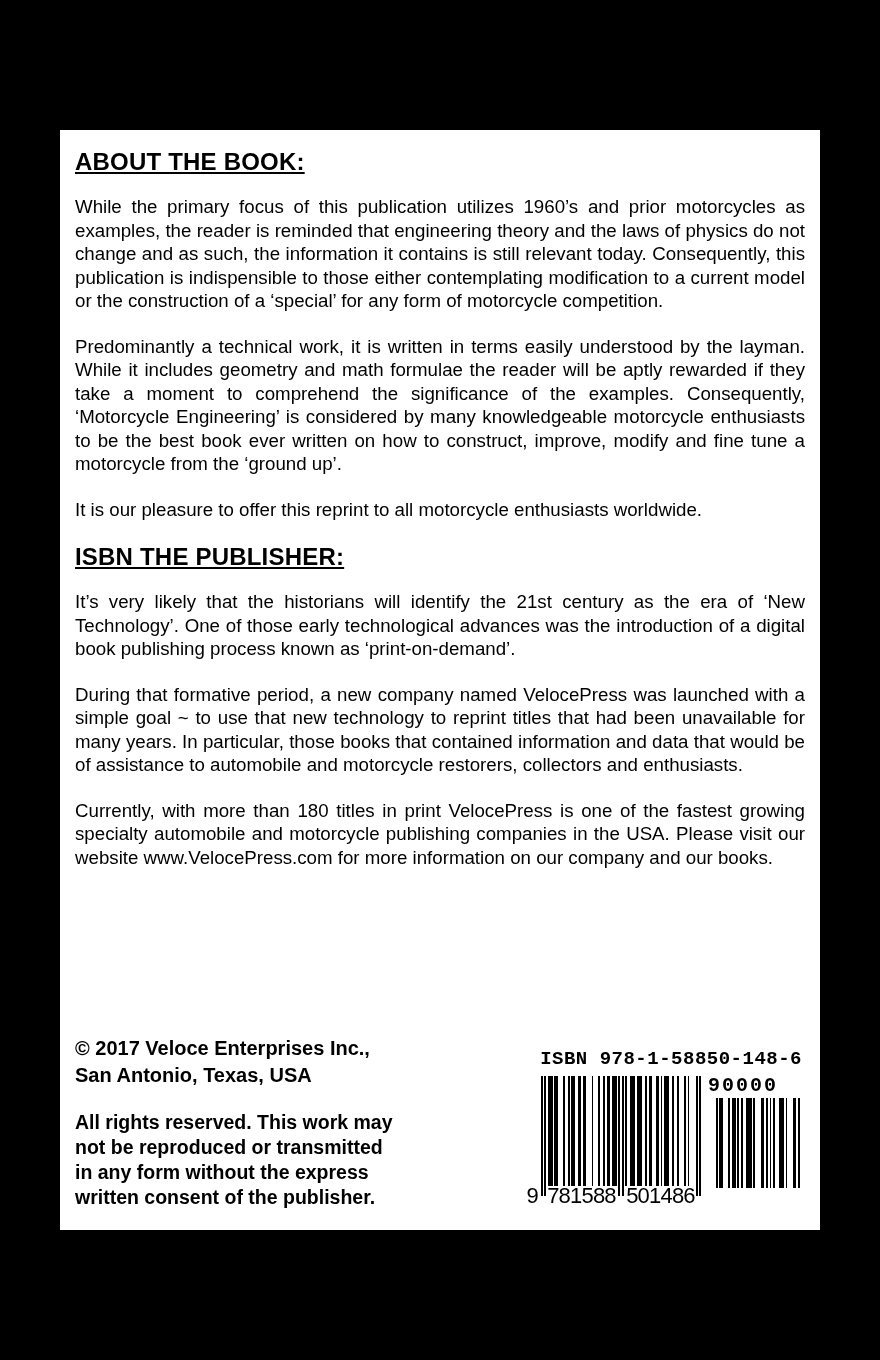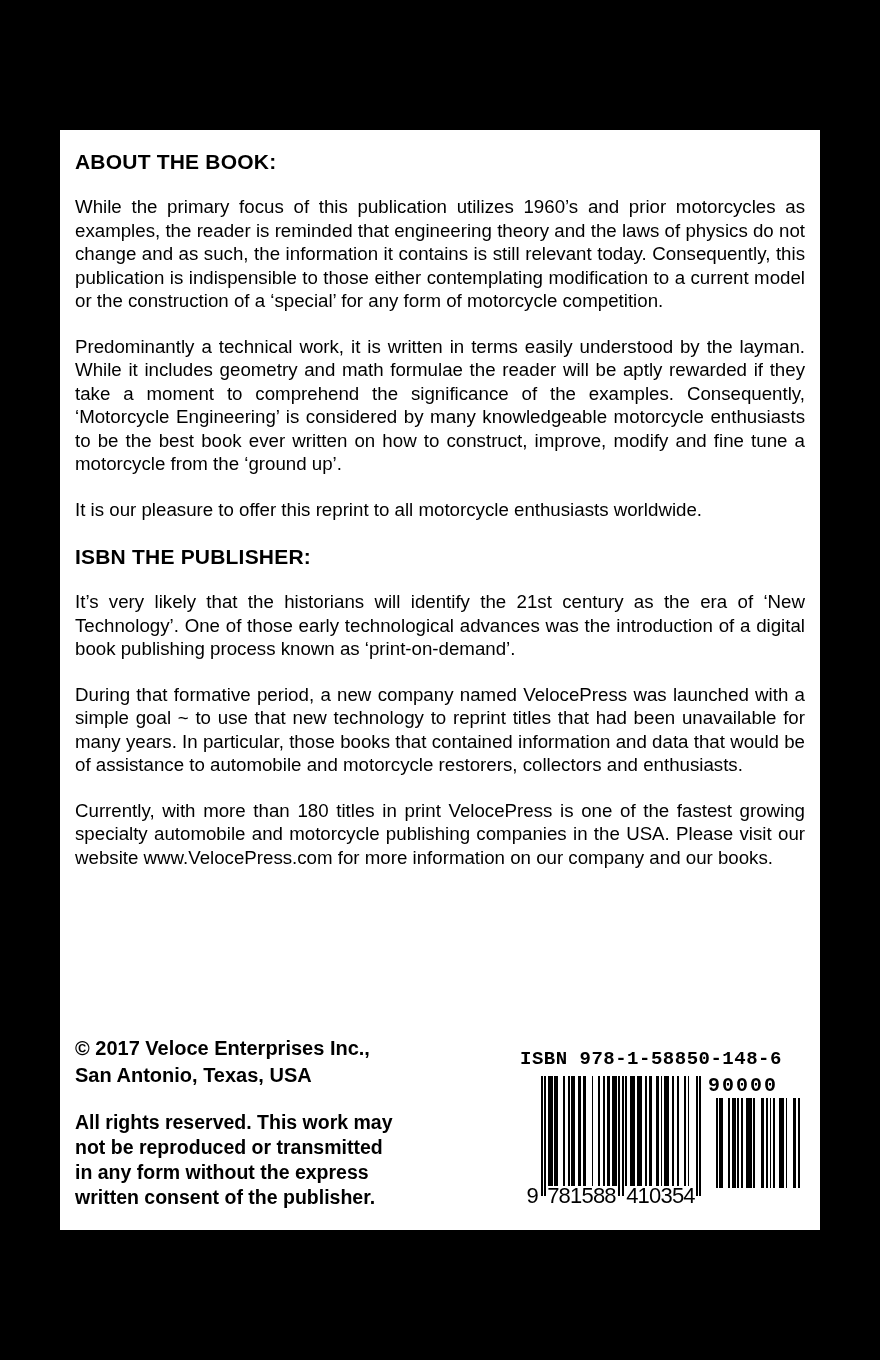--- a/index.html
+++ b/index.html
@@ -10,39 +10,39 @@
     font-family:"Liberation Sans", sans-serif;
     color:var(--ink);
     overflow:hidden;
   }
   .panel {
     position:absolute; left:60px; top:130px; width:760px; height:1100px;
     background:var(--panel); box-sizing:border-box;
     padding:20px 15px 0 15px;
   }
   .head {
-    font-size:21px; line-height:23px; font-weight:bold;
-    margin:0; letter-spacing:0.2px;
+    font-size:24px; line-height:23px; font-weight:bold;
+    text-decoration:underline; margin:0; letter-spacing:0.2px;
   }
   .head.spaced { margin-top:24px; }
   p.body {
     font-size:18.7px; line-height:23.5px; text-align:justify;
     margin:22px 0 0 0;
   }
   .copyright {
     position:absolute; left:15px; top:905px; width:420px;
     font-size:20px; line-height:27px; white-space:pre-line;font-weight:bold;
   }
   .rights {
     position:absolute; left:15px; top:980px; width:420px;
     font-size:19.5px; line-height:25px; font-weight:bold; white-space:pre-line;
   }
   .barcode-block { position:absolute; left:458px; top:918px; width:290px; height:170px; }
   .isbn-label {
-    position:absolute; left:2px; top:0; width:282px; text-align:left;
+    position:absolute; left:2px; top:0; width:282px; text-align:right;
     font-family:"Liberation Mono", monospace; font-size:19px; font-weight:bold;
     letter-spacing:0.5px; white-space:nowrap;
   }
   .ean13-bars { position:absolute; left:23px; top:28px; width:160px; height:120px; }
   .supp-label {
     position:absolute; left:182px; top:26px; width:86px; text-align:center;
     font-family:"Liberation Mono", monospace; font-size:20px; font-weight:bold;
     letter-spacing:2px; white-space:nowrap;
   }
   .supp-bars { position:absolute; left:196px; top:50px; width:86px; height:90px; }
@@ -126,16 +126,16 @@
           <rect x="31" y="0" width="1" height="90" fill="#000"></rect>
           <rect x="33" y="0" width="1" height="90" fill="#000"></rect>
           <rect x="36" y="0" width="3" height="90" fill="#000"></rect>
           <rect x="40" y="0" width="1" height="90" fill="#000"></rect>
           <rect x="44" y="0" width="2" height="90" fill="#000"></rect>
           <rect x="47" y="0" width="1" height="90" fill="#000"></rect>
         </svg>
       </div>
     <div class="ean-digit digit-prefix">9</div>
     <div class="ean-digit digit-left">781588</div>
-    <div class="ean-digit digit-right">410354</div>
+    <div class="ean-digit digit-right">501486</div>
   </div>
 
 </div>
 
 </body></html>

